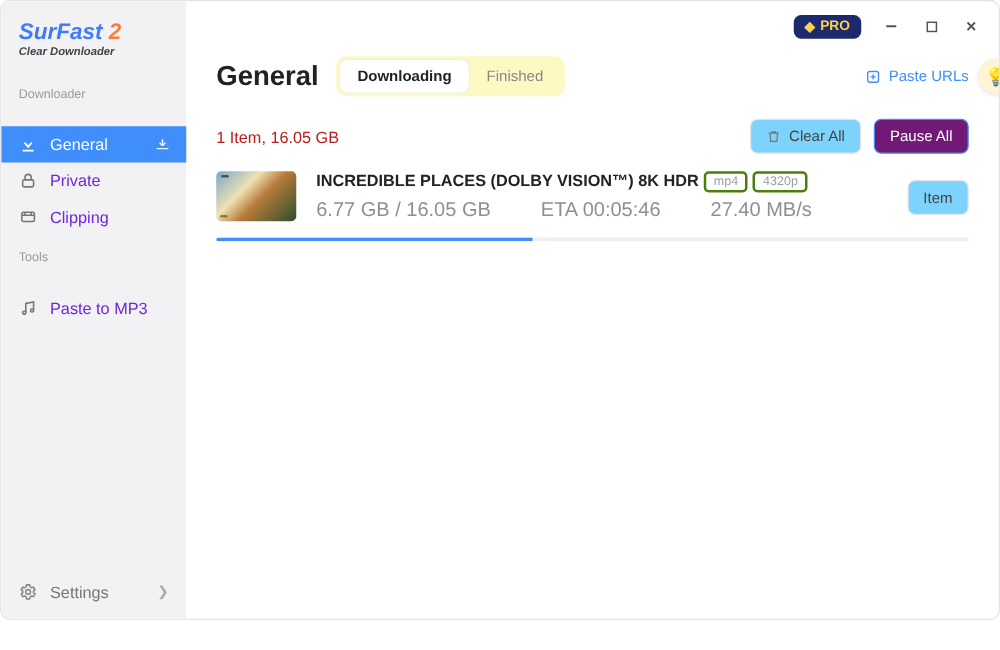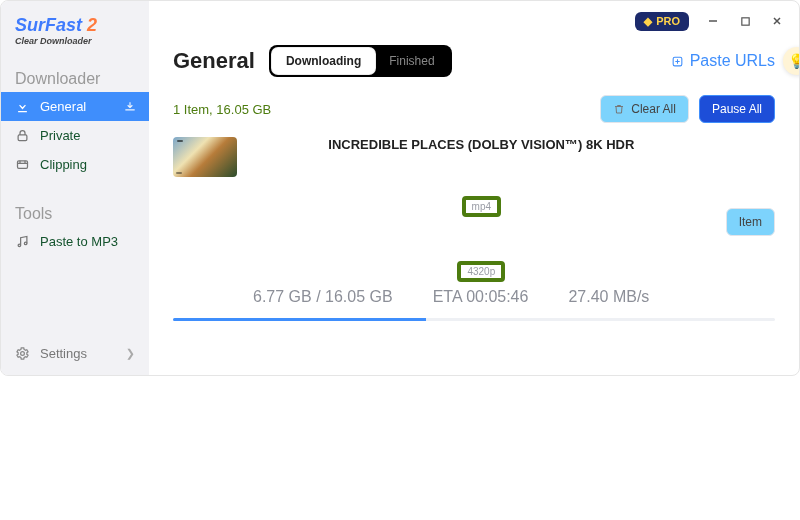--- a/index.html
+++ b/index.html
@@ -1,66 +1,66 @@
 <!DOCTYPE html>
 <html><head>
 <meta charset="utf-8">
 <style>
 * { box-sizing: border-box; margin: 0; padding: 0; }
 body { font-family: -apple-system, BlinkMacSystemFont, "Segoe UI", Arial, sans-serif; font-size: 13px; color: #333; background: #fff; }
-.window { width: 800px; height: 376px; border: 1px solid #e5e5e5; border-radius: 8px; display: flex; position: relative; overflow: hidden; background: #fff; }
+.window { width: 800px; height: 496px; border: 1px solid #e5e5e5; border-radius: 8px; display: flex; position: relative; overflow: hidden; background: #fff; }
 
 
 .sidebar { width: 148px; height: 100%; background: #f2f2f5; display: flex; flex-direction: column; padding-top: 14px; }
 .brand { padding: 0 14px 18px 14px; }
 .brand-title { font-style: italic; font-weight: 700; font-size: 18px; }
 .b1 { color: #3f7bfd; }
 .b2 { color: #ff7a3d; font-weight: 800; font-style: italic; }
 .brand-sub { font-size: 9px; color: #444; font-style: italic; font-weight: 600; }
 
-.section-label { font-size: 16px; color: #9a9a9a; padding: 6px 14px 4px; }
-.nav-item { display: flex; align-items: center; gap: 10px; padding: 7px 14px; font-size: 13px; color: #14532d; cursor: pointer; position: relative; }
+.section-label { font-size: 10px; color: #9a9a9a; padding: 6px 14px 20px; }
+.nav-item { display: flex; align-items: center; gap: 10px; padding: 7px 14px; font-size: 13px; color: #6d28d9; cursor: pointer; position: relative; }
 .nav-item.active { background: #3f8efc; color: #fff; }
 .nav-item .icon { width: 15px; height: 15px; display: inline-flex; align-items: center; justify-content: center; }
 .nav-item .trail-icon { position: absolute; right: 12px; font-size: 12px; opacity: .9; }
 
 .sidebar-footer { margin-top: auto; display: flex; align-items: center; padding: 14px; color: #777; gap: 10px; cursor: pointer; justify-content: center; }
 .sidebar-footer .chev { margin-left: auto; color: #aaa; font-size: 11px; }
 
 
 .main { flex: 1; display: flex; flex-direction: column; position: relative; }
 .titlebar { height: 40px; display: flex; align-items: center; justify-content: flex-end; gap: 16px; padding: 0 14px; }
 .pro-badge { background: #1c2a6b; color: #ffd24a; font-size: 11px; font-weight: 700; border-radius: 6px; padding: 3px 9px; display: inline-flex; align-items: center; gap: 4px; cursor: pointer; }
 .win-btn { width: 16px; height: 16px; display: inline-flex; align-items: center; justify-content: center; color: #555; cursor: pointer; }
 
 .heading-row { display: flex; align-items: center; padding: 4px 24px 12px; gap: 14px; }
 .page-title { font-size: 22px; font-weight: 700; color: #222; }
-.tabbar { display: inline-flex; background: #000000; border-radius: 8px; padding: 3px; }
+.tabbar { display: inline-flex; background: #fef9c3; border-radius: 8px; padding: 3px; }
 .tab { padding: 6px 14px; font-size: 12px; color: #888; border-radius: 6px; cursor: pointer; }
 .tab.active { background: #fff; color: #222; font-weight: 600; box-shadow: 0 0 0 1px #eee; }
-.paste-url { margin-left: auto; color: #3f8efc; font-size: 16px; display: inline-flex; align-items: center; gap: 6px; cursor: pointer; }
+.paste-url { margin-left: auto; color: #3f8efc; font-size: 12px; display: inline-flex; align-items: center; gap: 6px; cursor: pointer; }
 
 .bulb { position: absolute; right: -12px; top: 46px; width: 28px; height: 28px; background: #fff4d6; border-radius: 50%; display: flex; align-items: center; justify-content: center; color: #f2b200; font-size: 14px; box-shadow: 0 1px 4px rgba(0,0,0,.12); cursor: pointer; }
 
 .summary-row { display: flex; align-items: center; padding: 6px 24px 14px; gap: 10px; }
-.summary-text { font-size: 13px; color: #4d7c0f; }
+.summary-text { font-size: 13px; color: #b91c1c; }
 .btn { border: 1px solid #e2e4ea; background: #7dd3fc; color: #444; border-radius: 6px; padding: 6px 12px; font-size: 12px; cursor: pointer; display: inline-flex; align-items: center; gap: 6px; }
-.btn.primary { background: #1d4ed8; border-color: #3f8efc; color: #fff; }
+.btn.primary { background: #701a75; border-color: #3f8efc; color: #fff; }
 .summary-row .spacer { flex: 1; }
 
 
 .dl-item { padding: 0 24px; }
 .dl-row { display: flex; align-items: flex-start; gap: 16px; }
 .thumb { width: 64px; height: 40px; border-radius: 4px; background: linear-gradient(135deg,#7aa6c9 0%, #efe2b2 35%, #b77c3a 55%, #2c4d2c 100%); position: relative; overflow: hidden; }
 .thumb::before { content:""; position:absolute; left:4px; top:3px; background:rgba(0,0,0,.55); color:#fff; font-size:6px; padding:1px 3px; border-radius:2px; }
 .thumb::after { content:""; position:absolute; left:3px; bottom:3px; background:rgba(0,0,0,.4); color:#fff; font-size:5px; padding:1px 3px; border-radius:2px; }
 .dl-body { flex: 1; }
-.dl-title-line { display: flex; align-items: center; gap: 20px; flex-direction: column; }
+.dl-title-line { display: flex; align-items: flex-start; gap: 4px; }
 .dl-title { font-size: 13px; font-weight: 600; color: #222; }
-.pill { border: 4px solid #4d7c0f; color: #9a9da6; border-radius: 4px; font-size: 10px; padding: 1px 6px; margin-top: 24px; }
+.pill { border: 2px solid #4d7c0f; color: #9a9da6; border-radius: 4px; font-size: 10px; padding: 1px 6px; }
 .meta { display: flex; gap: 40px; font-size: 16px; color: #8c8f98; margin-top: 6px; }
 .dl-action { align-self: center; }
 .progress { height: 3px; background: #eef0f4; border-radius: 2px; margin-top: 12px; overflow: hidden; }
 .progress-bar { height: 100%; background: #3f8efc; }
 
 svg { display: block; }
 </style>
 </head>
 <body>
 
@@ -105,21 +105,21 @@
     <div class="nav-item">
       <span class="icon">
         <svg width="15" height="15" viewBox="0 0 24 24" fill="none" stroke="#777" stroke-width="2">
             <rect x="4" y="6" width="16" height="12" rx="2"></rect>
             <path d="M4 10h16M8 6v4M16 6v4"></path>
           </svg>
       </span>
       <span>Clipping</span>
     </div>
 
-    <div class="section-label" style="margin-top:20px">Tools</div>
+    <div class="section-label" style="margin-top:7px">Tools</div>
 
     <div class="nav-item">
       <span class="icon">
         <svg width="15" height="15" viewBox="0 0 24 24" fill="none" stroke="#777" stroke-width="2">
             <path d="M9 18V6l10-2v11"></path>
             <circle cx="7" cy="18" r="2"></circle>
             <circle cx="17" cy="15" r="2"></circle>
           </svg>
       </span>
       <span>Paste to MP3</span>

